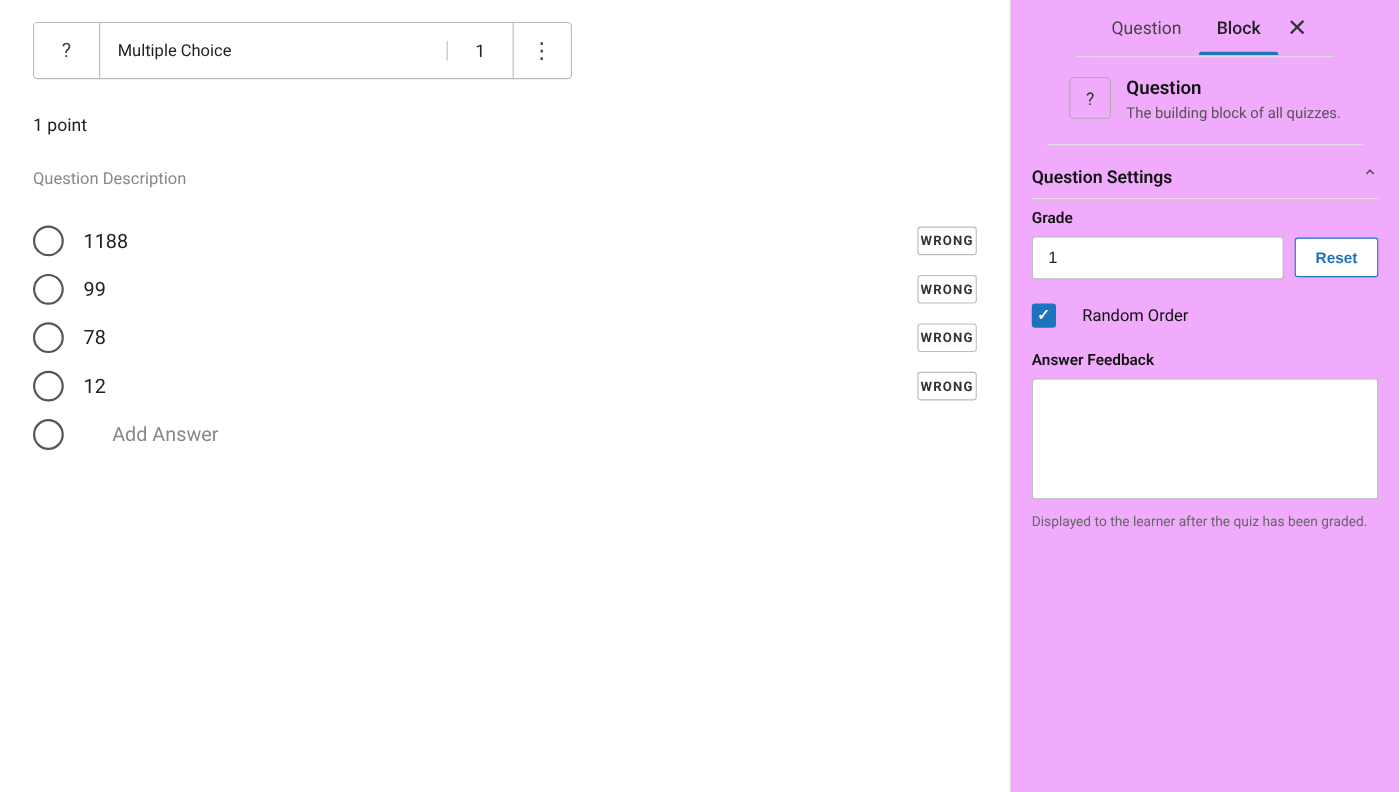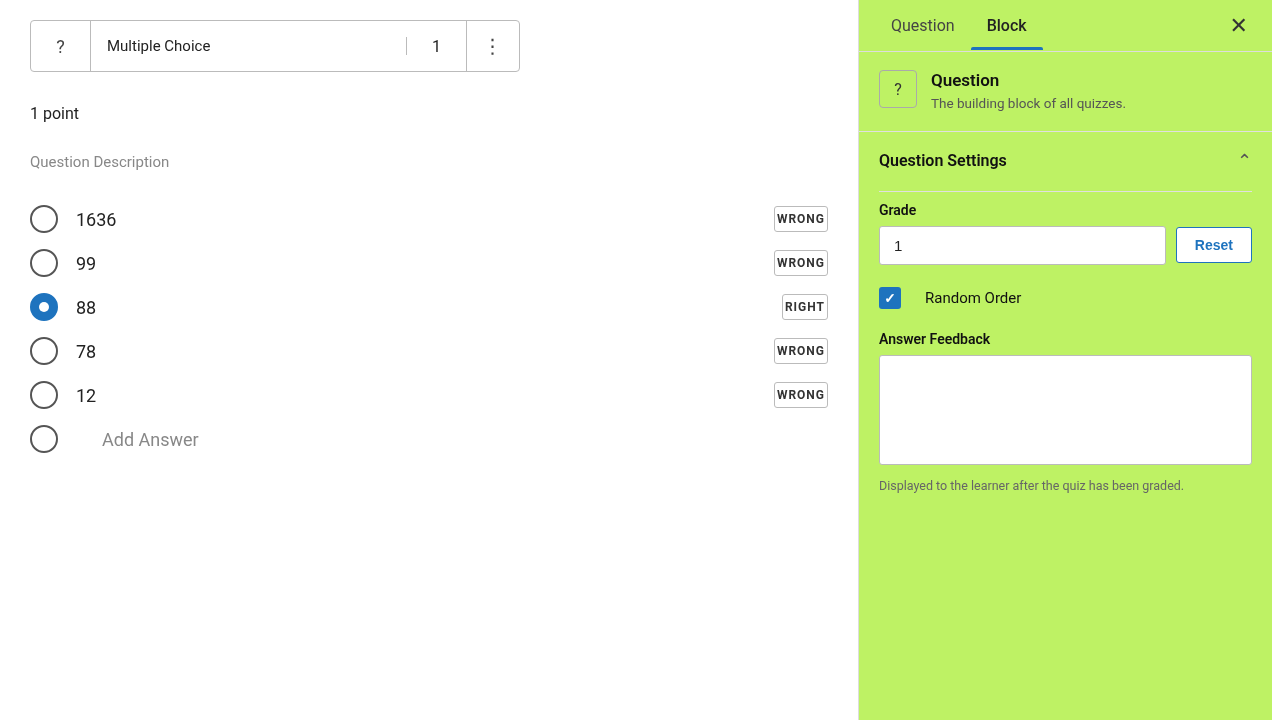--- a/index.html
+++ b/index.html
@@ -167,25 +167,26 @@
       margin-right: 18px;
       flex-shrink: 0;
     }
     .add-answer-text {
       font-size: 18px;
       color: #888;
     }
 
     
     .sidebar {
-      width: 414px;
-      background: #bef264;
+      width: 354px;
+      background: #f0abfc;
       border-left: 1px solid #ddd;
       display: flex;
       flex-direction: column;
+      align-items: center;
     }
 
     
     .sidebar-tabs {
       display: flex;
       align-items: center;
       border-bottom: 1px solid #ddd;
       padding: 0 16px;
       height: 52px;
       position: relative;
@@ -252,21 +253,21 @@
     }
 
     
     .settings-section {
       padding: 0 20px;
     }
     .settings-header {
       display: flex;
       align-items: center;
       justify-content: space-between;
-      padding: 18px 0 20px;
+      padding: 18px 0 8px;
       border-bottom: 1px solid #e0e0e0;
       cursor: pointer;
     }
     .settings-header-title {
       font-size: 16px;
       font-weight: 600;
       color: #111;
     }
     .chevron-icon {
       font-size: 18px;
@@ -378,32 +379,27 @@
 
   <div class="question-title-row">
     <div class="question-points">1 point</div>
   </div>
 
   <div class="question-description">Question Description</div>
 
   <ul class="answer-list">
     <li class="answer-item">
       <div class="radio-circle"></div>
-      <span class="answer-text">1636</span>
+      <span class="answer-text">1188</span>
       <span class="answer-badge">WRONG</span>
     </li>
     <li class="answer-item">
       <div class="radio-circle"></div>
       <span class="answer-text">99</span>
       <span class="answer-badge">WRONG</span>
-    </li>
-    <li class="answer-item">
-      <div class="radio-circle selected"></div>
-      <span class="answer-text">88</span>
-      <span class="answer-badge right">RIGHT</span>
     </li>
     <li class="answer-item">
       <div class="radio-circle"></div>
       <span class="answer-text">78</span>
       <span class="answer-badge">WRONG</span>
     </li>
     <li class="answer-item">
       <div class="radio-circle"></div>
       <span class="answer-text">12</span>
       <span class="answer-badge">WRONG</span>

